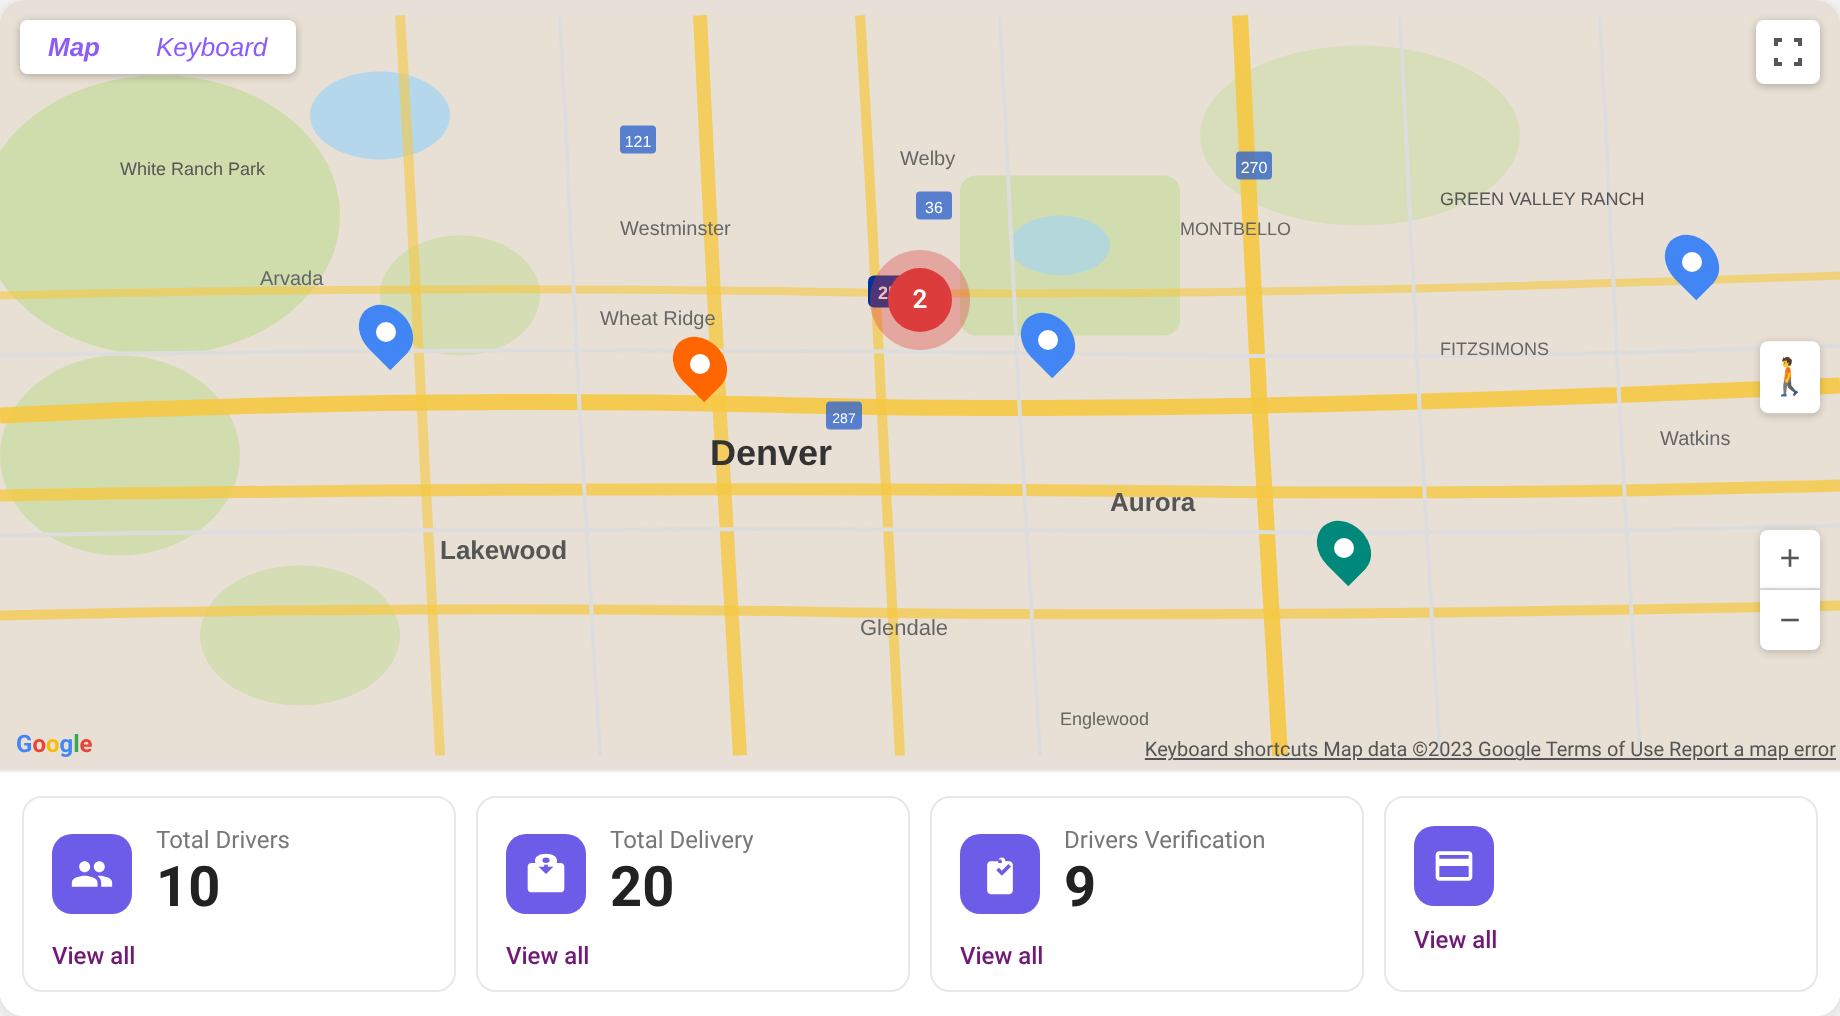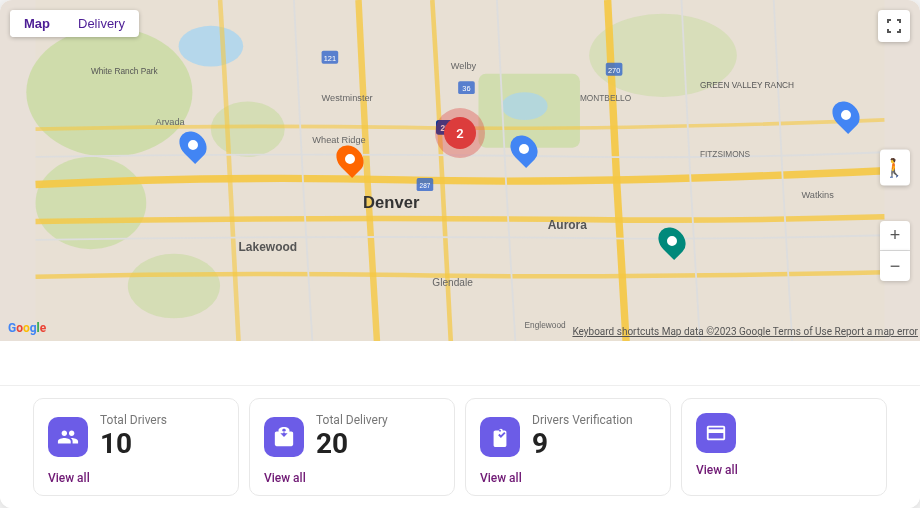--- a/index.html
+++ b/index.html
@@ -38,21 +38,22 @@
       z-index: 10;
       overflow: hidden;
     }
     .map-toggle button {
       padding: 6px 14px;
       border: none;
       background: transparent;
       font-size: 13px;
       cursor: pointer;
       font-weight: 500;
-      color: #4c1d95;
+      color: #8b5cf6;
+      font-style: italic;
     }
     .map-toggle button.active {
       background: #fff;
       font-weight: 600;
     }
     
     .fullscreen-btn {
       position: absolute;
       top: 10px;
       right: 10px;
@@ -197,24 +198,23 @@
       align-items: center;
       justify-content: center;
       font-size: 13px;
       font-weight: 600;
     }
 
     
     .stats-row {
       display: flex;
       gap: 0;
-      padding: 12px 28px;
+      padding: 12px 6px;
       background: #fff;
       border-top: 1px solid #eee;
-      margin-top: 44px;
     }
     .stat-card {
       flex: 1;
       background: #fff;
       border: 1px solid #e8e8e8;
       border-radius: 10px;
       padding: 14px 16px 10px 14px;
       margin: 0 5px;
       display: flex;
       flex-direction: column;
@@ -322,21 +322,21 @@
       <text x="627" y="79" font-size="8" fill="#fff" font-family="Arial" text-anchor="middle">270</text>
       <rect x="413" y="193" width="18" height="14" rx="2" fill="#3366cc" opacity="0.8"></rect>
       <text x="422" y="204" font-size="7" fill="#fff" font-family="Arial" text-anchor="middle">287</text>
 
       <rect x="434" y="130" width="20" height="16" rx="3" fill="#003399"></rect>
       <text x="444" y="142" font-size="9" fill="#fff" font-family="Arial" font-weight="bold" text-anchor="middle">25</text>
     </svg>
 
     <div class="map-toggle">
       <button class="active">Map</button>
-      <button>Delivery</button>
+      <button>Keyboard</button>
     </div>
 
     <button class="fullscreen-btn">
       <svg width="16" height="16" viewBox="0 0 16 16" fill="none" xmlns="http://www.w3.org/2000/svg">
         <path d="M1 1h4v2H3v2H1V1zm10 0h4v4h-2V3h-2V1zM1 11h2v2h2v2H1v-4zm12 2h-2v2h4v-4h-2v2z" fill="#555"></path>
       </svg>
     </button>
 
     <div class="marker marker-blue" style="left:21%;top:47%;">
       <div class="marker-pin">

